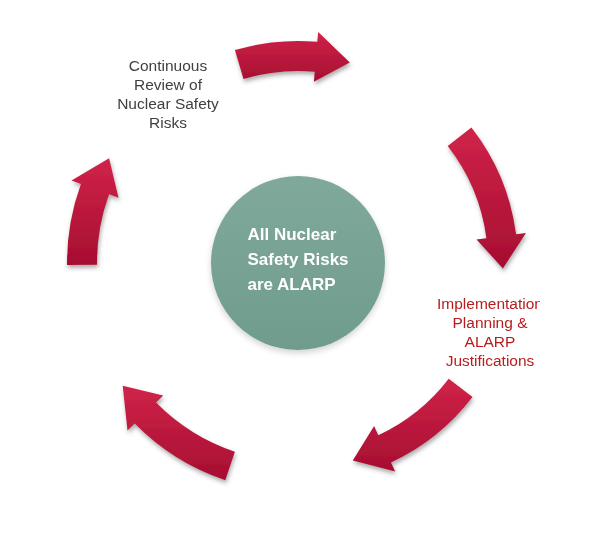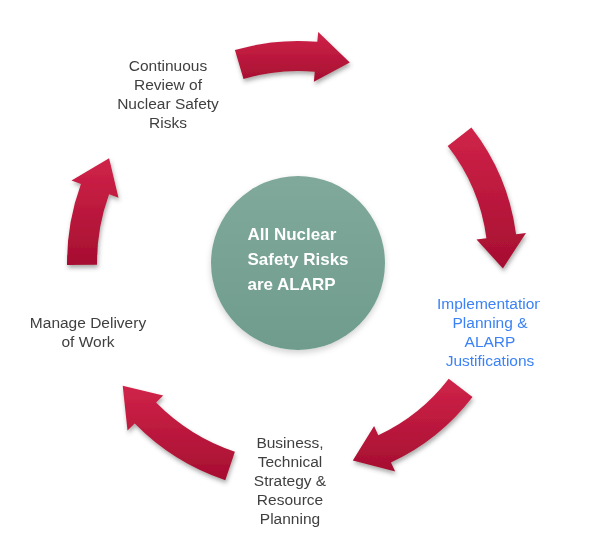--- a/index.html
+++ b/index.html
@@ -80,33 +80,26 @@
     <path id="arrow-bottom-left" fill="url(#arrowGrad)" filter="url(#arrowShadow)" d="M225.3,480.2 A229,229 0 0 1 134.7,423.5 L127.5,430.5 L122.7,385.7 L163.2,395.5 L156.1,402.5 A199,199 0 0 0 234.9,451.7 Z"></path>
     <path id="arrow-left" fill="url(#arrowGrad)" filter="url(#arrowShadow)" d="M67.0,265.0 A231,231 0 0 1 80.9,184.0 L71.5,180.6 L109.1,158.3 L118.5,197.7 L109.1,194.3 A201,201 0 0 0 97.0,264.8 Z"></path>
   </svg>
 
   <div class="step-label pos-continuous" style="color: rgb(63, 63, 63);">Continuous
 Review of
 Nuclear Safety
 Risks</div>
 
 
-  <div class="step-label pos-implementation" style="color: #3b82f6;">Implementation
+  <div class="step-label pos-implementation" style="color: #b91c1c;">Implementation
 Planning &amp;
 ALARP
 Justifications</div>
 
-  <div class="step-label pos-business" style="color: rgb(63, 63, 63);">Business,
-Technical
-Strategy &amp;
-Resource
-Planning</div>
 
-  <div class="step-label pos-manage" style="color: rgb(63, 63, 63);">Manage Delivery
-of Work</div>
 
   <div class="center-circle" id="center-circle" style="background: linear-gradient(rgb(128, 169, 155), rgb(111, 156, 141));">
     <div class="circle-text" style="color: rgb(255, 255, 255);">All Nuclear
 Safety Risks
 are ALARP</div>
   </div>
 
 </div>
 
 </body></html>

